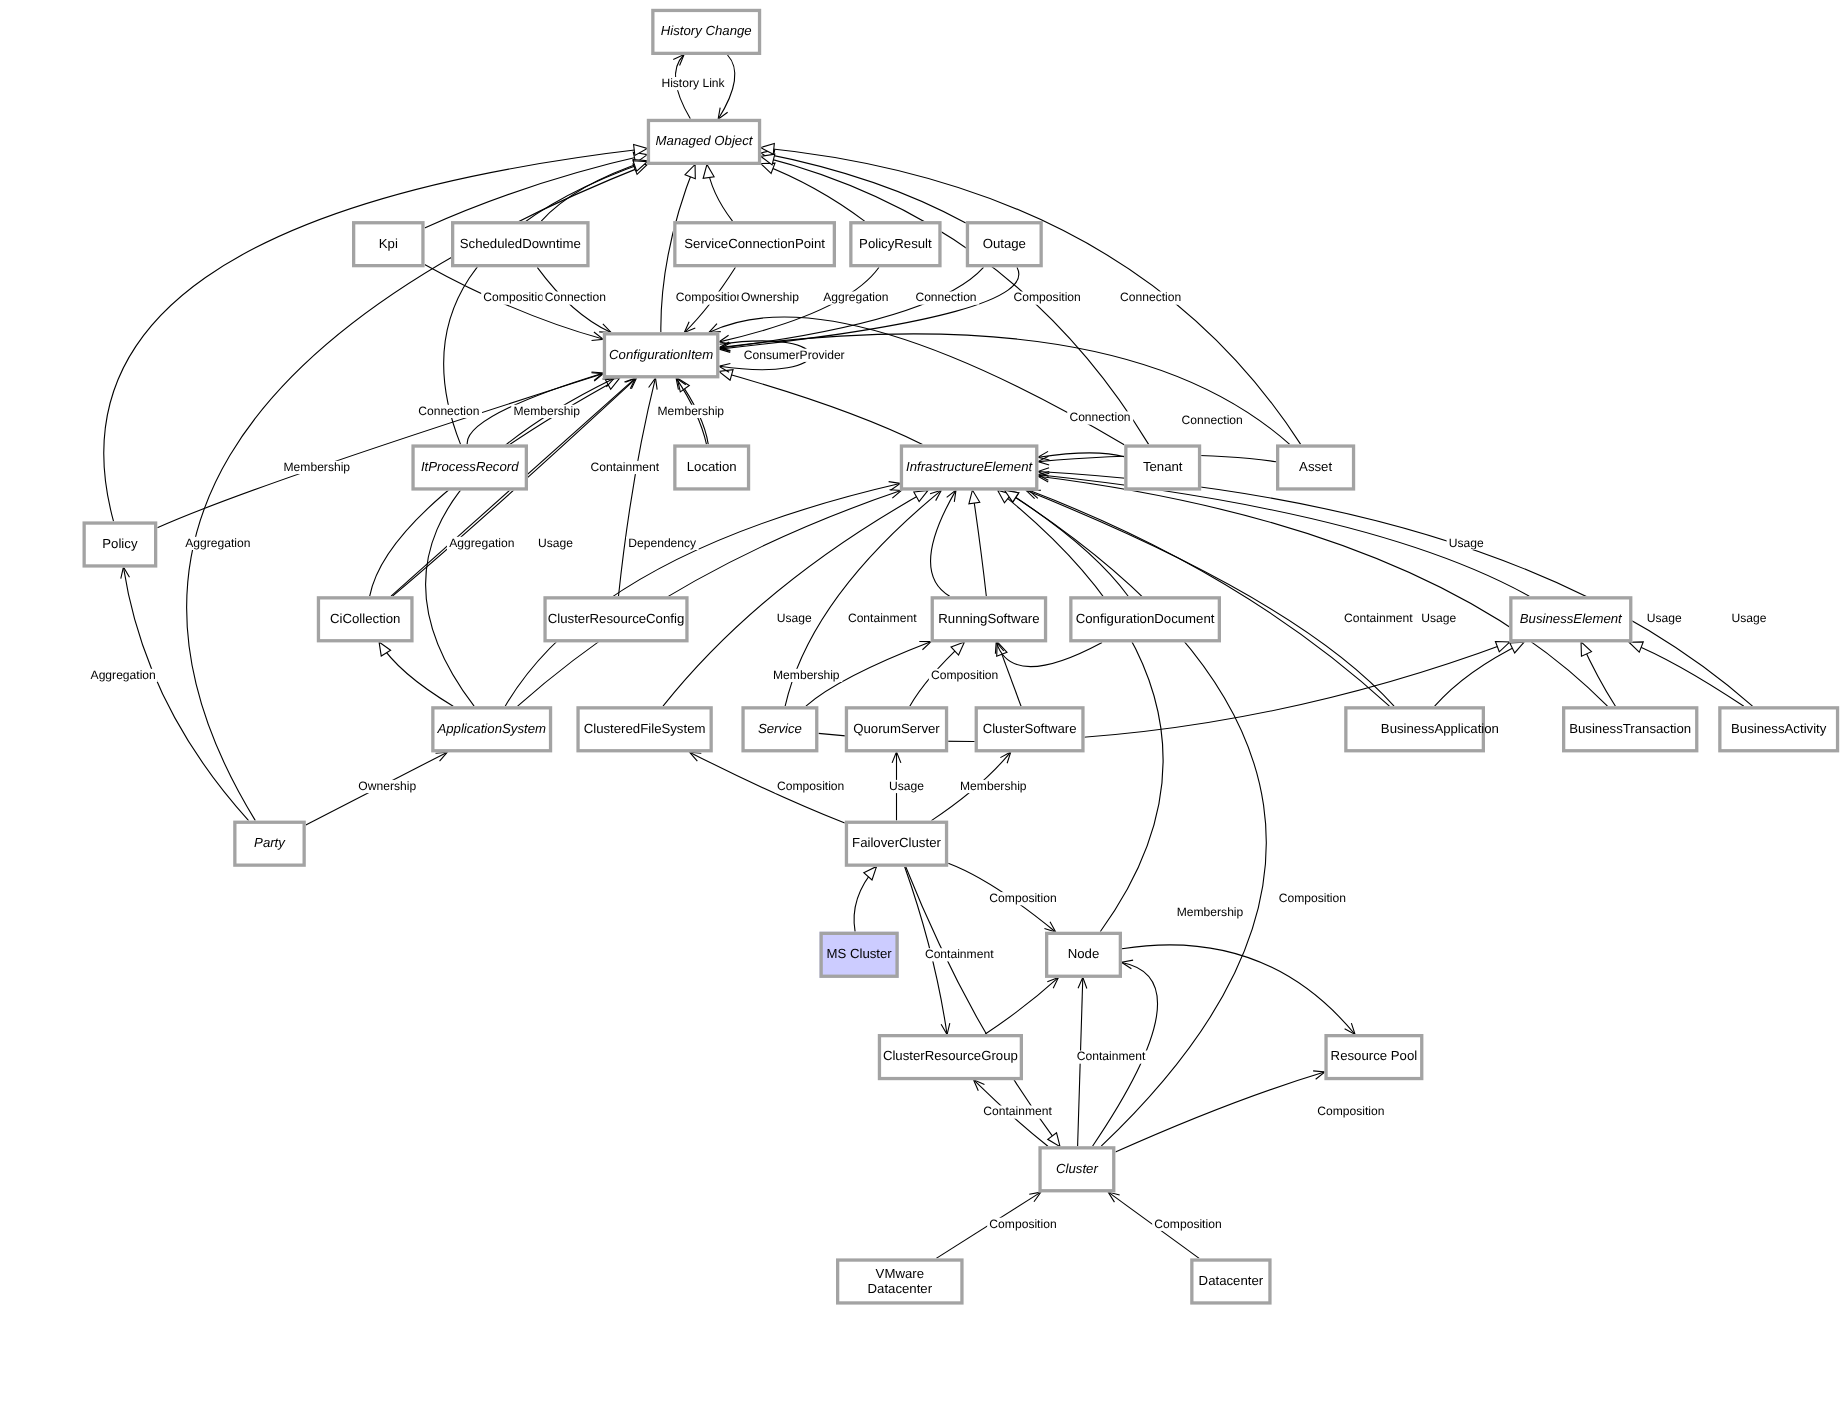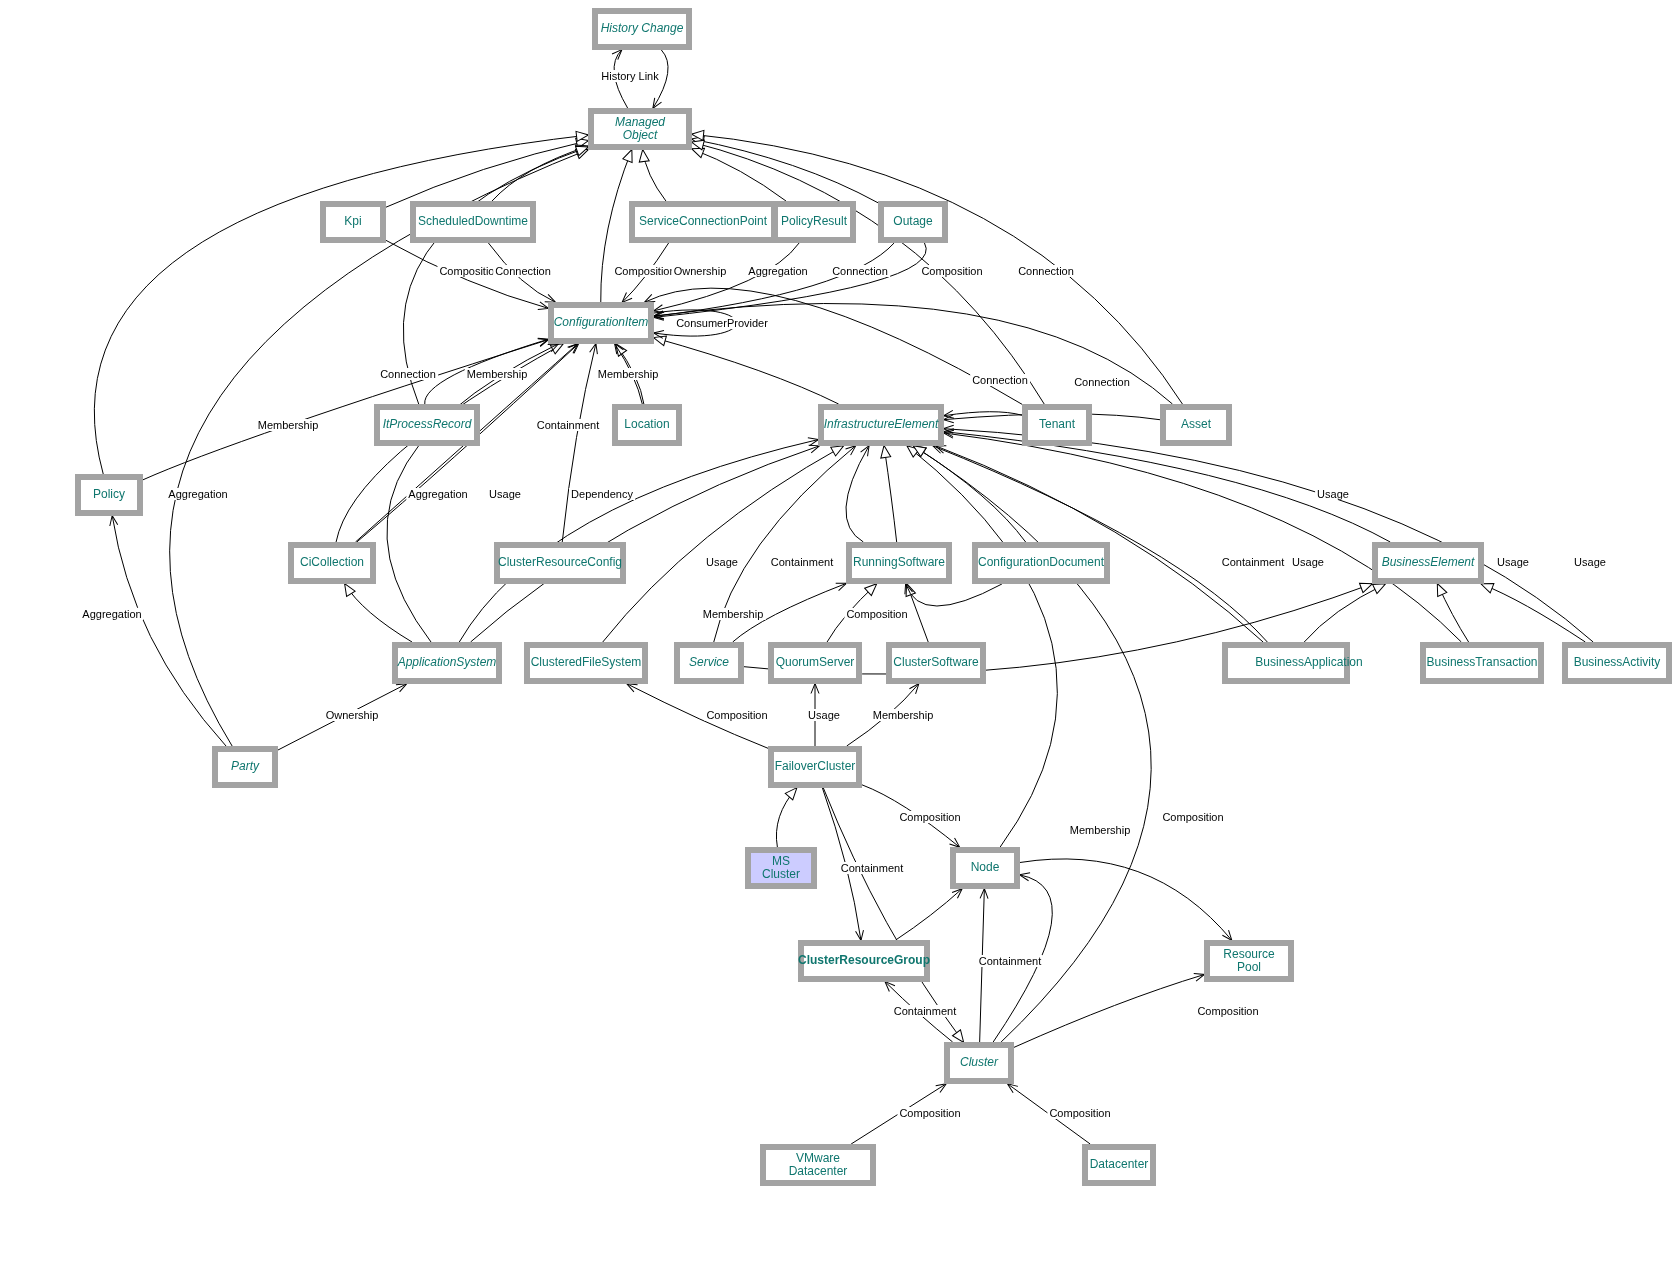--- a/index.html
+++ b/index.html
@@ -3,21 +3,21 @@
 <meta charset="utf-8">
 <style>
   html,body{margin:0;padding:0;background:#fff;}
   #diagram{
     position:relative;width:1679px;height:1279px;background:#fff;
     font-family:"Liberation Sans",sans-serif;overflow:hidden;
   }
   #edges{position:absolute;left:0;top:0;}
   .node{
     position:absolute;display:flex;align-items:center;justify-content:center;
-    border:6px solid #a3a3a3;background:#fff;font-size:12px;color:#0f766e;
+    border:3px solid #a3a3a3;background:#fff;font-size:12px;color:#000000;
     text-align:center;box-sizing:border-box;padding:2px;line-height:1.1;
   }
   .node.italic{font-style:italic;}
   .edge-label{
     position:absolute;transform:translate(-50%,-50%);background:#fff;
     font-size:11px;color:#000;padding:0 2px;white-space:nowrap;
   }
 </style>
 </head>
 <body>
@@ -148,21 +148,21 @@
     <div class="edge-label" style="left: 1228px; top: 1011px;">Composition</div>
     <div class="edge-label" style="left: 925px; top: 1011px;">Containment</div>
     <div class="edge-label" style="left: 930px; top: 1113px;">Composition</div>
     <div class="edge-label" style="left: 1080px; top: 1113px;">Composition</div>
     <div class="edge-label" style="left: 733px; top: 614px;">Membership</div>
     <div class="edge-label" style="left: 877px; top: 614px;">Composition</div>
     <div class="node italic" style="left: 592px; top: 8px; width: 100px; height: 42px;">History Change</div>
     <div class="node italic" style="left: 588px; top: 108px; width: 104px; height: 42px;">Managed Object</div>
     <div class="node" style="left: 320px; top: 201px; width: 66px; height: 42px;">Kpi</div>
     <div class="node" style="left: 410px; top: 201px; width: 126px; height: 42px;">ScheduledDowntime</div>
-    <div class="node" style="left: 612px; top: 201px; width: 148px; height: 42px; margin-left: 17px;">ServiceConnectionPoint</div>
+    <div class="node" style="left: 612px; top: 201px; width: 148px; height: 42px;">ServiceConnectionPoint</div>
     <div class="node" style="left: 772px; top: 201px; width: 84px; height: 42px;">PolicyResult</div>
     <div class="node" style="left: 878px; top: 201px; width: 70px; height: 42px;">Outage</div>
     <div class="node italic" style="left: 548px; top: 302px; width: 106px; height: 42px;">ConfigurationItem</div>
     <div class="node italic" style="left: 374px; top: 404px; width: 106px; height: 42px;">ItProcessRecord</div>
     <div class="node" style="left: 612px; top: 404px; width: 70px; height: 42px;">Location</div>
     <div class="node italic" style="left: 818px; top: 404px; width: 126px; height: 42px;">InfrastructureElement</div>
     <div class="node" style="left: 1022px; top: 404px; width: 70px; height: 42px;">Tenant</div>
     <div class="node" style="left: 1160px; top: 404px; width: 72px; height: 42px;">Asset</div>
     <div class="node" style="left: 75px; top: 474px; width: 68px; height: 42px;">Policy</div>
     <div class="node" style="left: 288px; top: 542px; width: 88px; height: 42px; text-align: right;">CiCollection</div>
@@ -175,18 +175,18 @@
     <div class="node italic" style="left: 674px; top: 642px; width: 70px; height: 42px;">Service</div>
     <div class="node" style="left: 768px; top: 642px; width: 94px; height: 42px;">QuorumServer</div>
     <div class="node" style="left: 886px; top: 642px; width: 100px; height: 42px;">ClusterSoftware</div>
     <div class="node" style="left: 1222px; top: 642px; width: 128px; height: 42px; padding-left: 48px;">BusinessApplication</div>
     <div class="node" style="left: 1420px; top: 642px; width: 124px; height: 42px;">BusinessTransaction</div>
     <div class="node" style="left: 1562px; top: 642px; width: 110px; height: 42px;">BusinessActivity</div>
     <div class="node italic" style="left: 212px; top: 746px; width: 66px; height: 42px;">Party</div>
     <div class="node" style="left: 768px; top: 746px; width: 94px; height: 42px;">FailoverCluster</div>
     <div class="node" style="left: 745px; top: 847px; width: 72px; height: 42px; background: rgb(204, 204, 255);">MS Cluster</div>
     <div class="node" style="left: 950px; top: 847px; width: 70px; height: 42px;">Node</div>
-    <div class="node" style="left: 798px; top: 940px; width: 132px; height: 42px; font-weight: bold;">ClusterResourceGroup</div>
+    <div class="node" style="left: 798px; top: 940px; width: 132px; height: 42px;">ClusterResourceGroup</div>
     <div class="node" style="left: 1204px; top: 940px; width: 90px; height: 42px;">Resource Pool</div>
     <div class="node italic" style="left: 944px; top: 1042px; width: 70px; height: 42px;">Cluster</div>
     <div class="node" style="left: 760px; top: 1144px; width: 116px; height: 42px;">VMware Datacenter</div>
     <div class="node" style="left: 1082px; top: 1144px; width: 74px; height: 42px;">Datacenter</div>
   </div>
 
 </body></html>

